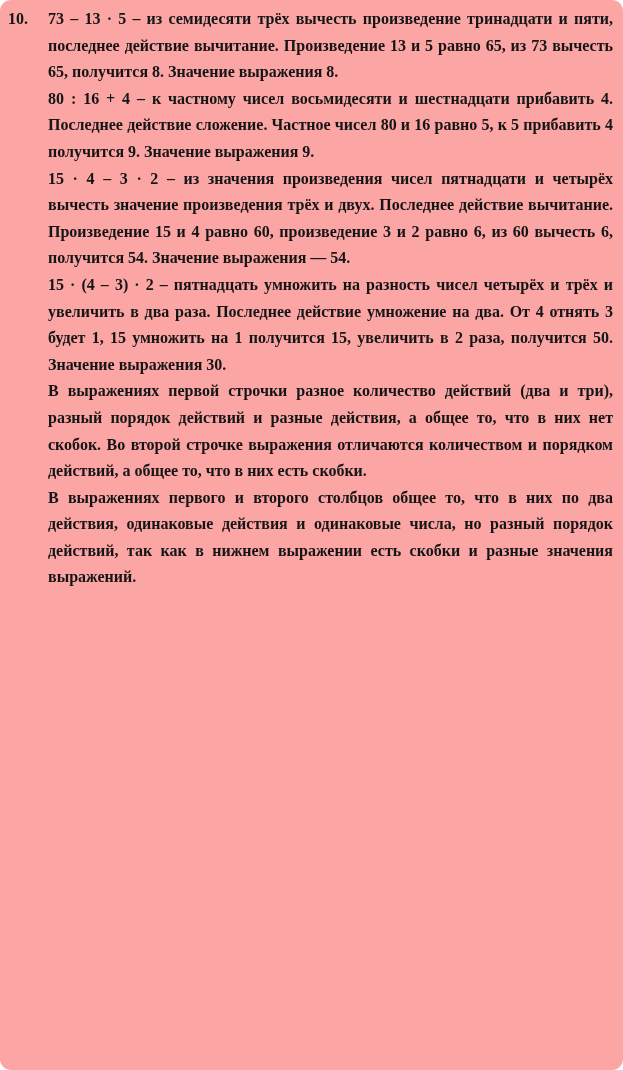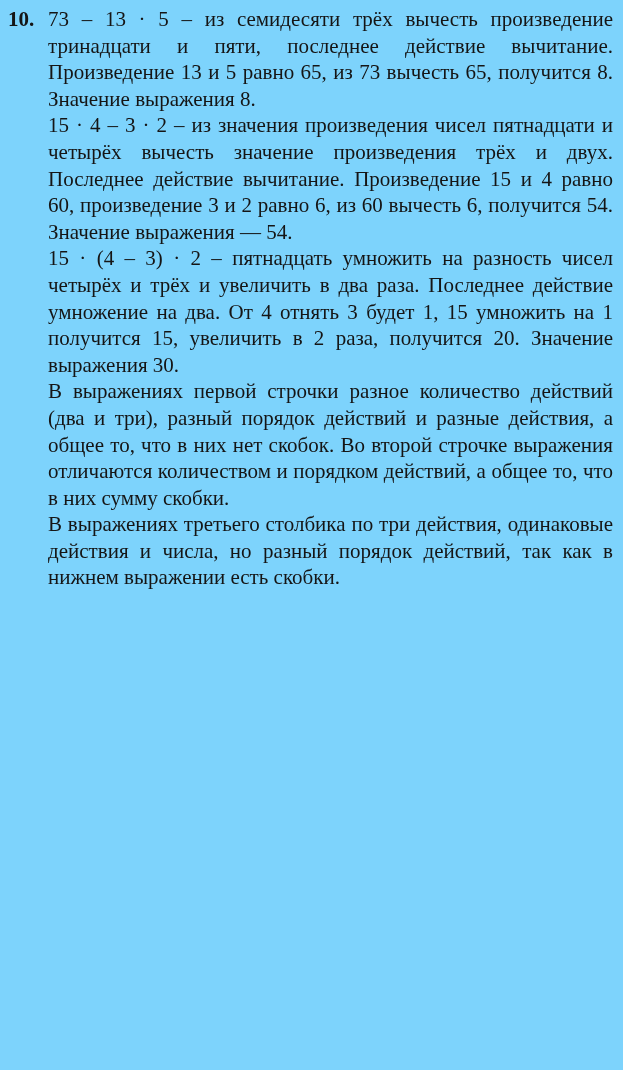--- a/index.html
+++ b/index.html
@@ -5,47 +5,50 @@
   html, body {
     margin: 0;
     padding: 0;
     background: #ffffff;
   }
   .page {
     position: relative;
     width: 623px;
     min-height: 1070px;
     box-sizing: border-box;
-    background: #7dd3fc;
+    background: #fca5a5;
     color: #151515;
     font-family: "Liberation Serif", "DejaVu Serif", serif;
-    font-size: 21px;
+    font-size: 16px;
     line-height: 26.6px;
     padding: 6px 10px 6px 48px;
     text-align: justify;
     hyphens: auto;
+    border-radius: 11px;
     -webkit-hyphens: auto;
   }
   .item-number {
     position: absolute;
     left: 8px;
     top: 6px;
     font-weight: bold;
   }
   p.para {
     margin: 0;
     padding: 0;
     text-align: justify;
+    font-weight: bold;
   }
 </style>
 </head>
 <body>
 
 <div class="page">
   <span class="item-number">10.</span>
   <div>
       <p class="para">73 – 13 · 5 – из семидесяти трёх вычесть произведение тринадцати и пяти, последнее действие вычитание. Произведение 13 и 5 равно 65, из 73 вычесть 65, получится 8. Значение выражения 8.</p>
+      <p class="para">80 : 16 + 4 – к частному чисел восьмидесяти и шестнадцати прибавить 4. Последнее действие сложение. Частное чисел 80 и 16 равно 5, к 5 прибавить 4 получится 9. Значение выражения 9.</p>
       <p class="para">15 · 4 – 3 · 2 – из значения произведения чисел пятнадцати и четырёх вычесть значение произведения трёх и двух. Последнее действие вычитание. Произведение 15 и 4 равно 60, произведение 3 и 2 равно 6, из 60 вычесть 6, получится 54. Значение выражения — 54.</p>
-      <p class="para">15 · (4 – 3) · 2 – пятнадцать умножить на разность чисел четырёх и трёх и увеличить в два раза. Последнее действие умножение на два. От 4 отнять 3 будет 1, 15 умножить на 1 получится 15, увеличить в 2 раза, получится 20. Значение выражения 30.</p>
-      <p class="para">В выражениях первой строчки разное количество действий (два и три), разный порядок действий и разные действия, а общее то, что в них нет скобок. Во второй строчке выражения отличаются количеством и порядком действий, а общее то, что в них сумму скобки.</p>
-      <p class="para">В выражениях третьего столбика по три действия, одинаковые действия и числа, но разный порядок действий, так как в нижнем выражении есть скобки.</p>
+      <p class="para">15 · (4 – 3) · 2 – пятнадцать умножить на разность чисел четырёх и трёх и увеличить в два раза. Последнее действие умножение на два. От 4 отнять 3 будет 1, 15 умножить на 1 получится 15, увеличить в 2 раза, получится 50. Значение выражения 30.</p>
+      <p class="para">В выражениях первой строчки разное количество действий (два и три), разный порядок действий и разные действия, а общее то, что в них нет скобок. Во второй строчке выражения отличаются количеством и порядком действий, а общее то, что в них есть скобки.</p>
+      <p class="para">В выражениях первого и второго столбцов общее то, что в них по два действия, одинаковые действия и одинаковые числа, но разный порядок действий, так как в нижнем выражении есть скобки и разные значения выражений.</p>
     </div>
 </div>
 
 </body></html>

